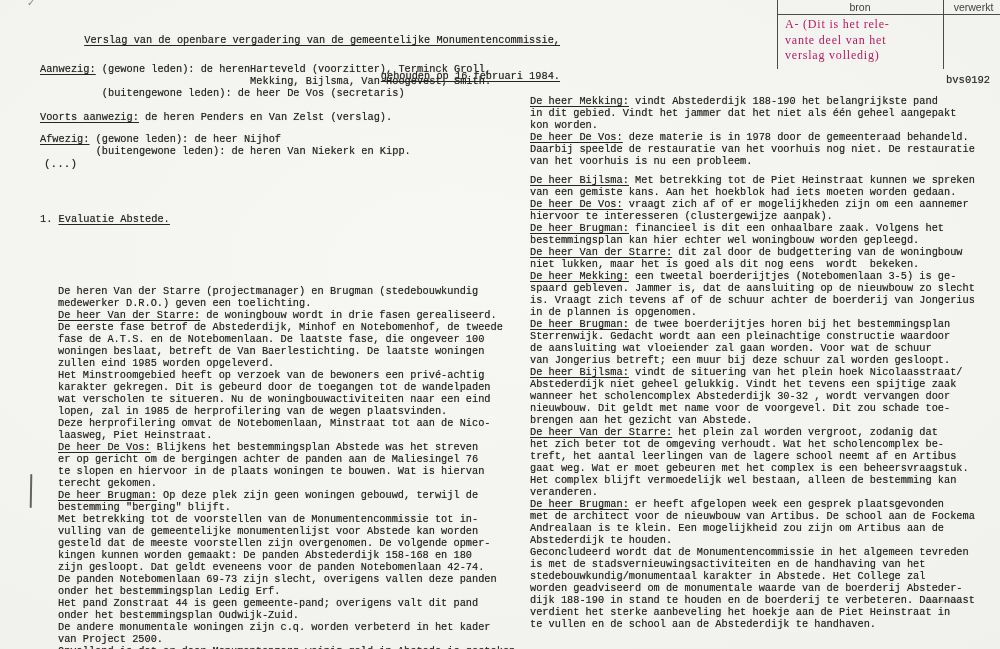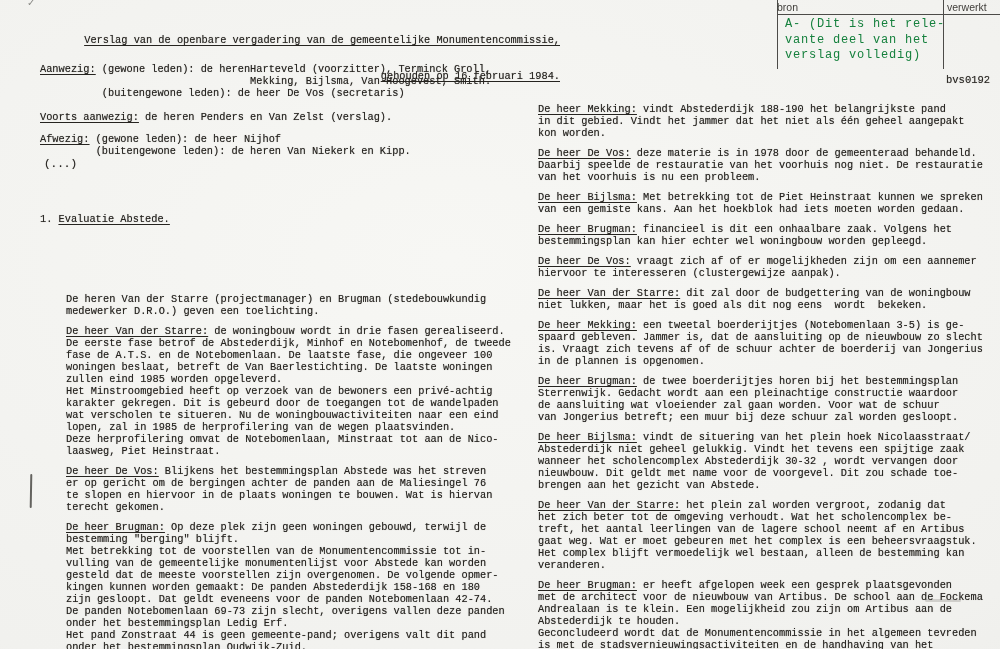--- a/index.html
+++ b/index.html
@@ -22,34 +22,34 @@
   .abs{position:absolute;}
   .doc-title{left:40px;top:10px;width:520px;text-align:right;}
   .attend{left:40px;width:520px;}
   .aanwezig{top:63px;}
   .voorts{top:111px;}
   .afwezig{top:133px;}
   .dots{left:44px;top:158px;font-size:11px;}
   .left-col{left:40px;top:189px;width:505px;}
   .right-col{left:530px;top:71px;width:470px;}
   .left-body{margin-left:18px;}
-  .para{margin:8px;}
+  .para{margin:0;}
   .para.gap{margin-top:7px;}
   
   .stamp-line{background:#4c4b48;}
   .stamp-v1{left:777px;top:0;width:1px;height:69px;}
   .stamp-v2{left:943px;top:0;width:1px;height:69px;}
   .stamp-h{left:777px;top:14px;width:223px;height:1px;}
-  .stamp-head{font-family:"Liberation Sans",sans-serif;font-size:10.5px;color:#403e3a;top:1px;}
+  .stamp-head{font-family:"Liberation Sans",sans-serif;font-size:10.5px;color:#403e3a;top:1px;text-align:center;}
   .stamp-head-bron{left:777px;width:166px;}
   .stamp-head-verwerkt{left:947px;width:53px;}
   .hand-note{
     left:785px;top:17px;width:156px;
-    font-family:Liberation Mono, monospace;font-size:12px;line-height:15.5px;
-    letter-spacing:0.8px;color:#15803d;white-space:pre;
+    font-family:Liberation Serif, serif;font-size:12px;line-height:15.5px;
+    letter-spacing:0.8px;color:#be185d;white-space:pre;
   }
   .stamp-code{left:946px;top:58px;font-size:10.5px;color:#2b2925;margin-top:16px;}
   
   .check-mark{left:27px;top:-3px;font-size:10px;color:#8a8a86;font-family:"DejaVu Sans",sans-serif;}
   .margin-pen-line{left:30px;top:474px;width:2px;height:34px;background:#64635f;border-radius:1px;transform:rotate(1deg);}
   .smudge{left:925px;top:599px;width:36px;height:3px;background:rgba(90,88,84,0.22);border-radius:2px;}
 </style>
 </head>
 <body>
 
@@ -109,23 +109,23 @@
 waarde in Abstede grotendeels bewaard is gebleven.</span></div></div>
 </div>
 
 <div class="abs typed right-col">
   
 <div class="para"><span class="u">De heer Mekking:</span><span> vindt Abstederdijk 188-190 het belangrijkste pand
 in dit gebied. Vindt het jammer dat het niet als één geheel aangepakt
 kon worden.</span></div><div class="para"><span class="u">De heer De Vos:</span><span> deze materie is in 1978 door de gemeenteraad behandeld.
 Daarbij speelde de restauratie van het voorhuis nog niet. De restauratie
 van het voorhuis is nu een probleem.</span></div><div class="para gap"><span class="u">De heer Bijlsma:</span><span> Met betrekking tot de Piet Heinstraat kunnen we spreken
-van een gemiste kans. Aan het hoekblok had iets moeten worden gedaan.</span></div><div class="para"><span class="u">De heer Brugman:</span><span> financieel is dit een onhaalbare zaak. Volgens het
-bestemmingsplan kan hier echter wel woningbouw worden gepleegd.</span></div><div class="para"><span class="u">De heer De Vos:</span><span> vraagt zich af of er mogelijkheden zijn om een aannemer
-hiervoor te interesseren (clustergewijze aanpak).</span></div><div class="para"><span class="u">De heer Van der Starre:</span><span> dit zal door de budgettering van de woningbouw
+van een gemiste kans. Aan het hoekblok had iets moeten worden gedaan.</span></div><div class="para"><span class="u">De heer De Vos:</span><span> vraagt zich af of er mogelijkheden zijn om een aannemer
+hiervoor te interesseren (clustergewijze aanpak).</span></div><div class="para"><span class="u">De heer Brugman:</span><span> financieel is dit een onhaalbare zaak. Volgens het
+bestemmingsplan kan hier echter wel woningbouw worden gepleegd.</span></div><div class="para"><span class="u">De heer Van der Starre:</span><span> dit zal door de budgettering van de woningbouw
 niet lukken, maar het is goed als dit nog eens  wordt  bekeken.</span></div><div class="para"><span class="u">De heer Mekking:</span><span> een tweetal boerderijtjes (Notebomenlaan 3-5) is ge-
 spaard gebleven. Jammer is, dat de aansluiting op de nieuwbouw zo slecht
 is. Vraagt zich tevens af of de schuur achter de boerderij van Jongerius
 in de plannen is opgenomen.</span></div><div class="para"><span class="u">De heer Brugman:</span><span> de twee boerderijtjes horen bij het bestemmingsplan
 Sterrenwijk. Gedacht wordt aan een pleinachtige constructie waardoor
 de aansluiting wat vloeiender zal gaan worden. Voor wat de schuur
 van Jongerius betreft; een muur bij deze schuur zal worden gesloopt.</span></div><div class="para"><span class="u">De heer Bijlsma:</span><span> vindt de situering van het plein hoek Nicolaasstraat/
 Abstederdijk niet geheel gelukkig. Vindt het tevens een spijtige zaak
 wanneer het scholencomplex Abstederdijk 30-32 , wordt vervangen door
 nieuwbouw. Dit geldt met name voor de voorgevel. Dit zou schade toe-

